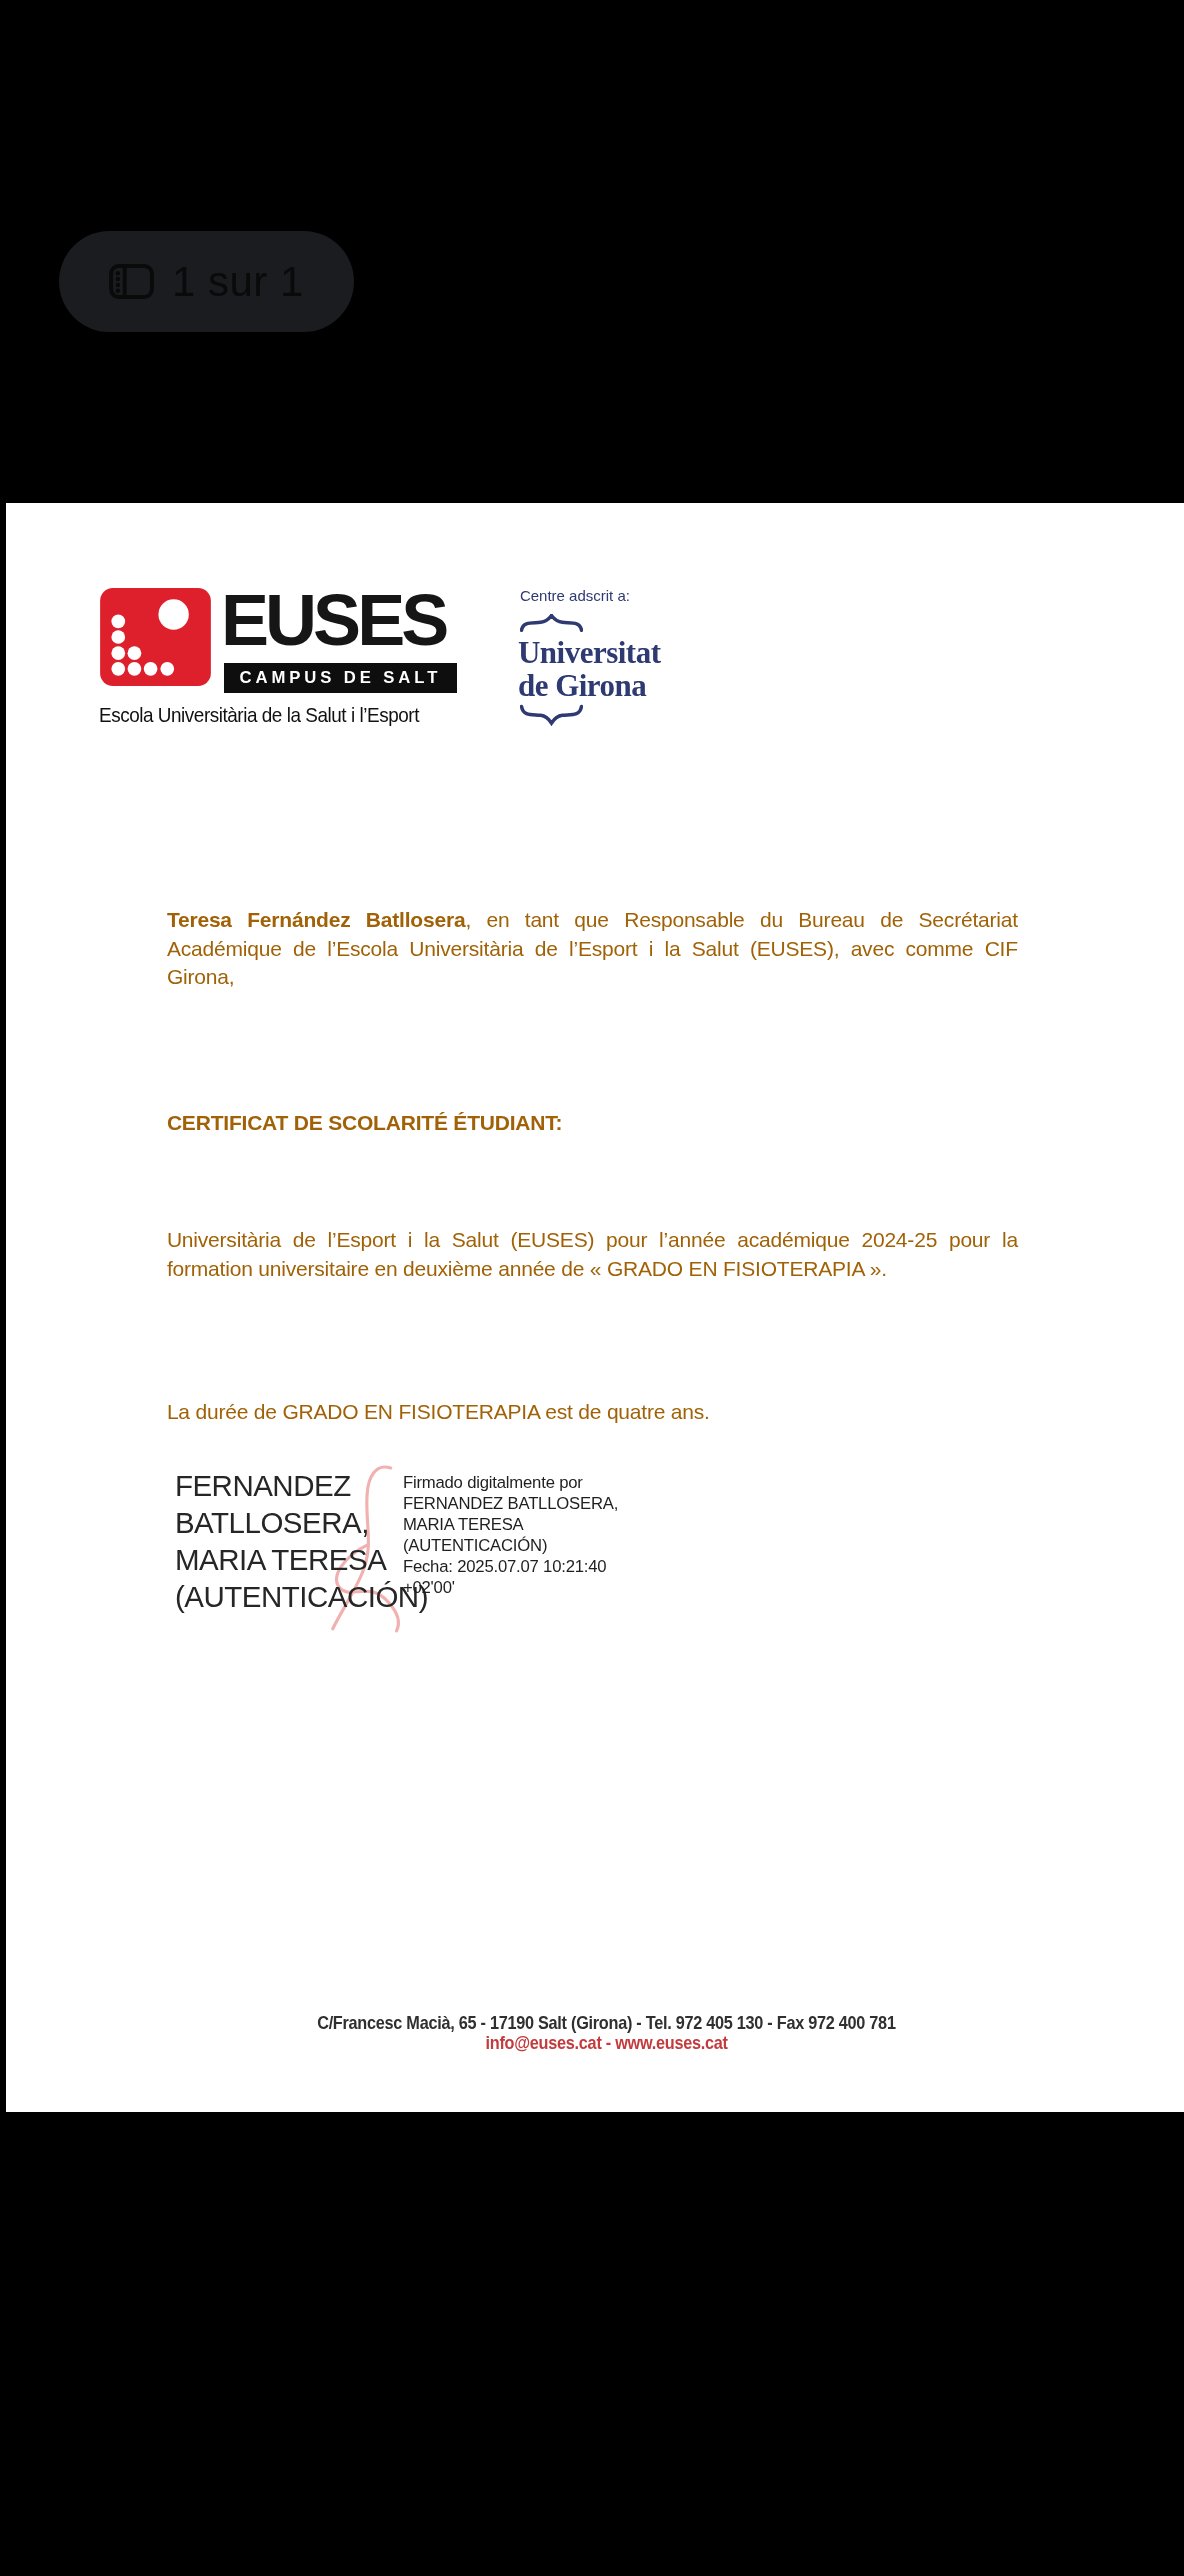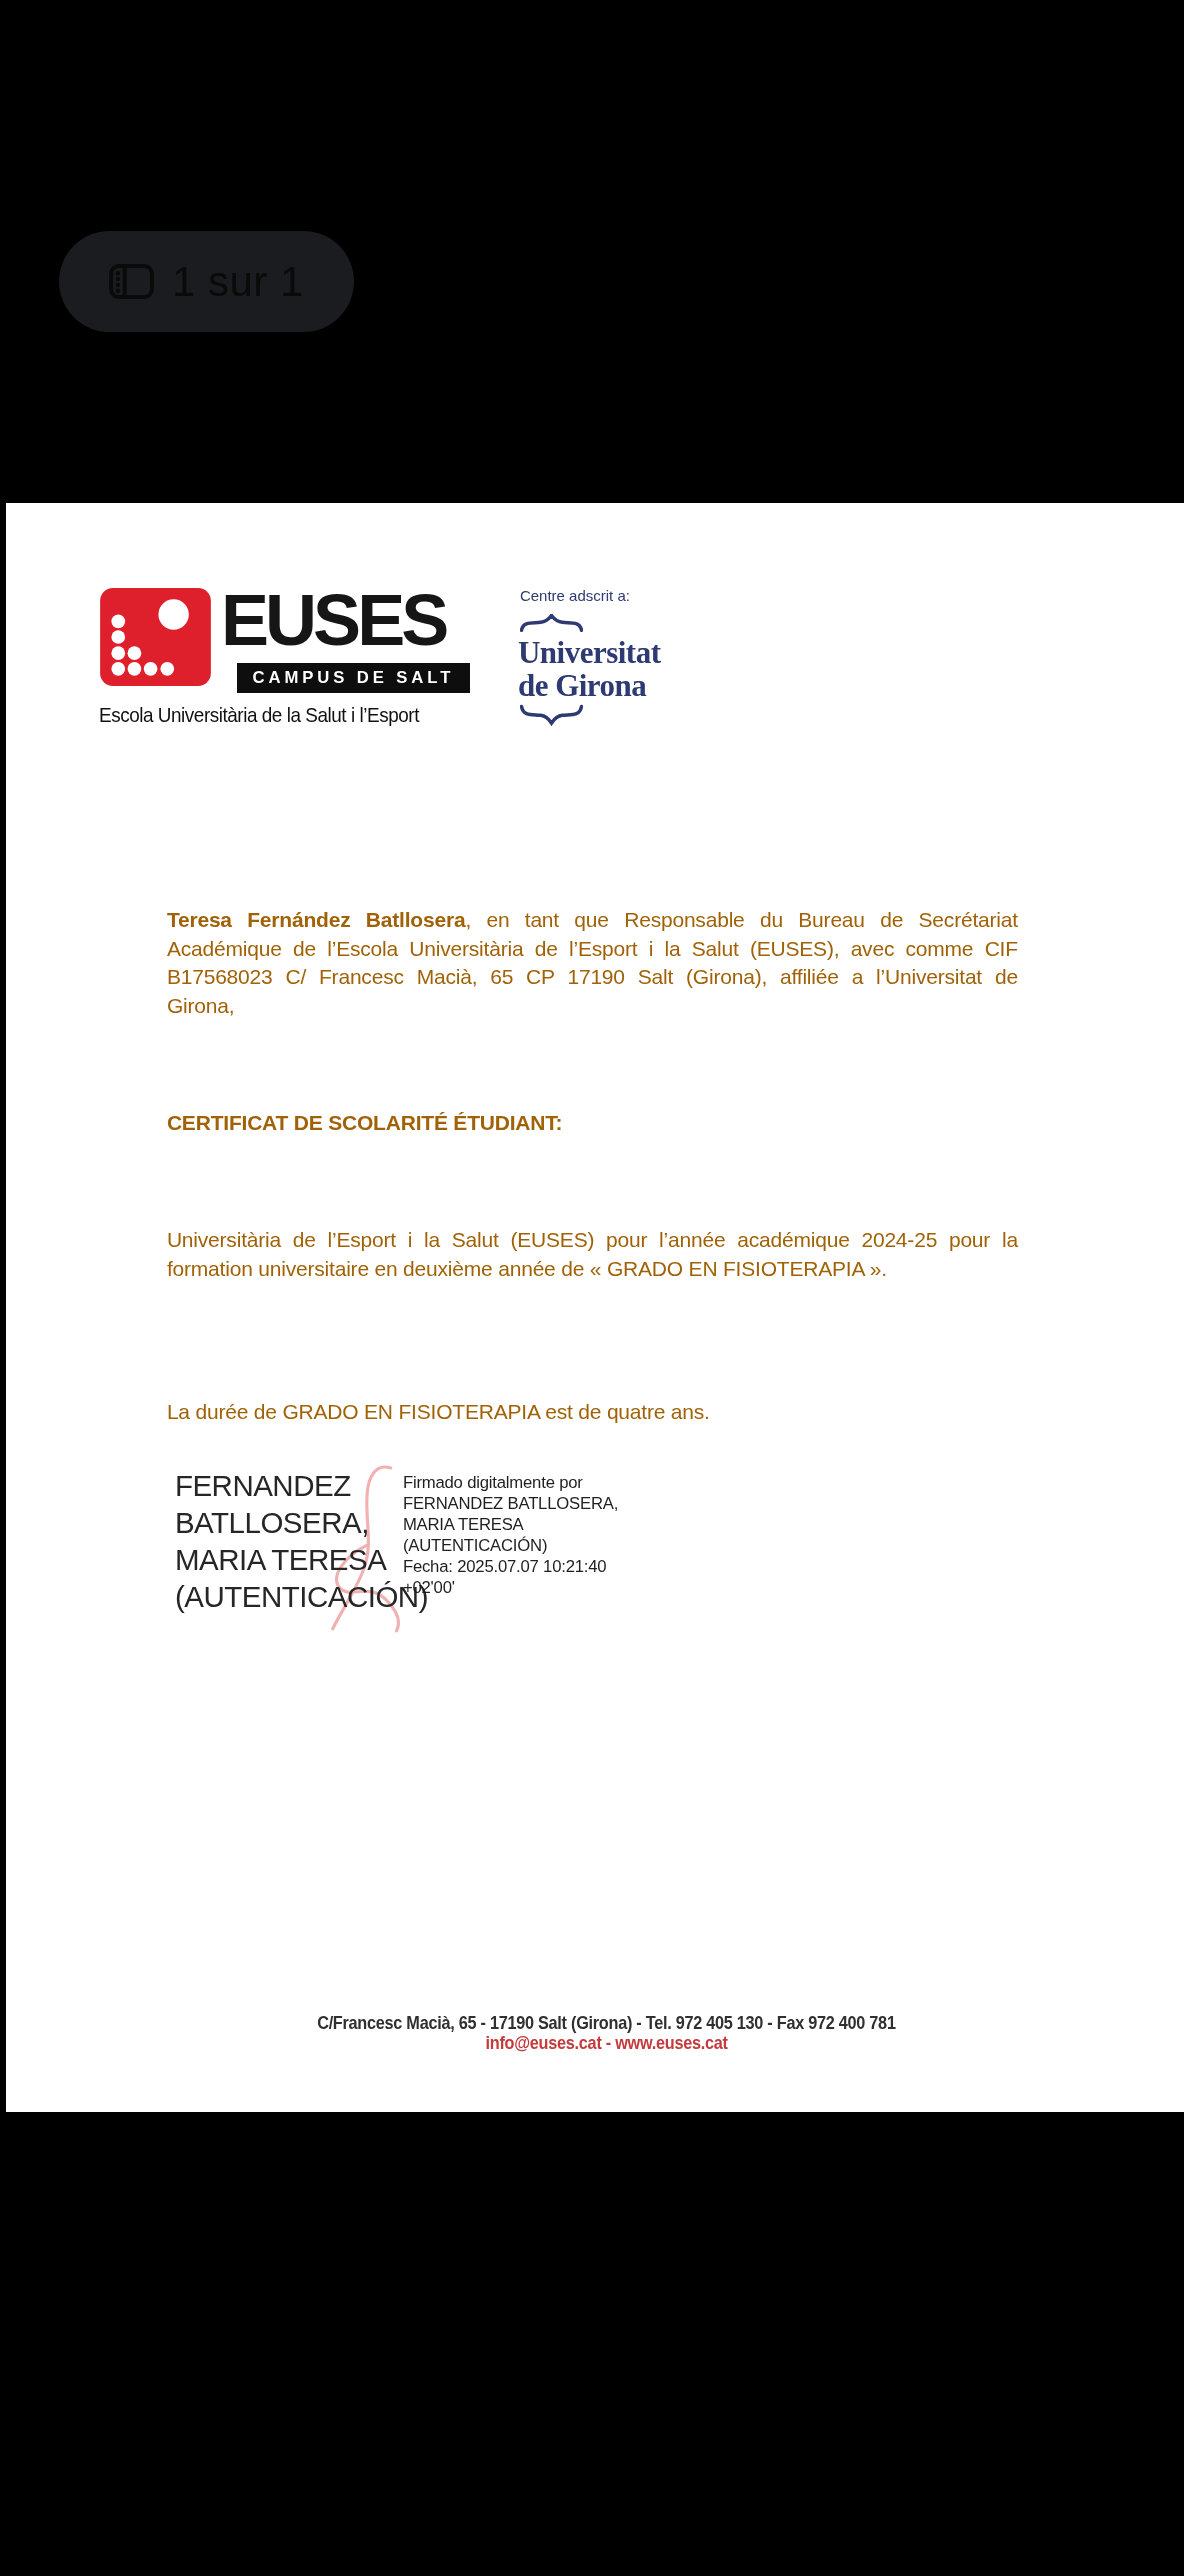--- a/index.html
+++ b/index.html
@@ -14,21 +14,21 @@
 
   
   .page{position:absolute;left:5.9px;top:503px;width:1179px;height:1652px;background:#ffffff;}
 
   
   .euses-square{position:absolute;left:94px;top:85px;}
   .euses-wordmark{position:absolute;left:215px;top:81px;font-size:72px;line-height:72px;
                   font-weight:bold;letter-spacing:-3.9px;color:#161616;white-space:nowrap;}
   .campus-bar{position:absolute;left:218px;top:160px;width:233px;height:30px;background:#0e0e0e;
               color:#fff;font-size:16.7px;font-weight:bold;letter-spacing:3.9px;
-              display:flex;align-items:center;justify-content:center;white-space:nowrap;margin-left:13px;}
+              display:flex;align-items:center;justify-content:center;white-space:nowrap;}
   .euses-tagline{position:absolute;left:93px;top:200px;font-size:21px;color:#111;
                  letter-spacing:-0.5px;white-space:nowrap;transform:scaleX(0.90);transform-origin:left top;}
 
   .girona-caption{position:absolute;left:514px;top:84px;font-family:Liberation Sans, sans-serif;
                   font-size:15px;color:#2e3a72;}
   .girona-brace-top{position:absolute;left:514px;top:111px;}
   .girona-name1{position:absolute;left:512px;top:133px;font-family:"Liberation Serif",serif;
                 font-weight:bold;font-size:31px;line-height:33px;color:#2e3a72;letter-spacing:-0.5px;}
   .girona-name2{position:absolute;left:512px;top:166px;font-family:"Liberation Serif",serif;
                 font-weight:bold;font-size:31px;line-height:33px;color:#2e3a72;letter-spacing:-0.5px;}
@@ -110,21 +110,20 @@
     <div class="girona-name2">de Girona</div>
     <div class="girona-brace-bottom">
       <svg width="63" height="21.6" viewBox="0 0 64 22">
         <path d="M1.5,2.5 C3,13 13,10.5 21,11.5 C27.5,12.3 30,16.5 32,19.5 C34,16.5 36.5,12.3 43,11.5 C51,10.5 61,13 62.5,2.5" fill="none" stroke="#2e3a72" stroke-width="3.6" stroke-linecap="round"></path>
       </svg>
     </div>
 
     <div class="para para1">
       <div class="jl"><span class="b">Teresa Fernández Batllosera</span><span>, en tant que Responsable du Bureau de Secrétariat</span></div>
       <div class="jl">Académique de l’Escola Universitària de l’Esport i la Salut (EUSES), avec comme CIF</div>
-      <div class="jl">B17568023 C/ Francesc Macià, 65 CP 17190 Salt (Girona), affiliée a l’Universitat de</div>
       <div class="ll">Girona,</div>
     </div>
 
     <div class="para heading">CERTIFICAT DE SCOLARITÉ ÉTUDIANT:</div>
 
     <div class="para para2">
       <div class="jl">Universitària de l’Esport i la Salut (EUSES) pour l’année académique 2024-25 pour la</div>
       <div class="ll">formation universitaire en deuxième année de « GRADO EN FISIOTERAPIA ».</div>
     </div>
 

